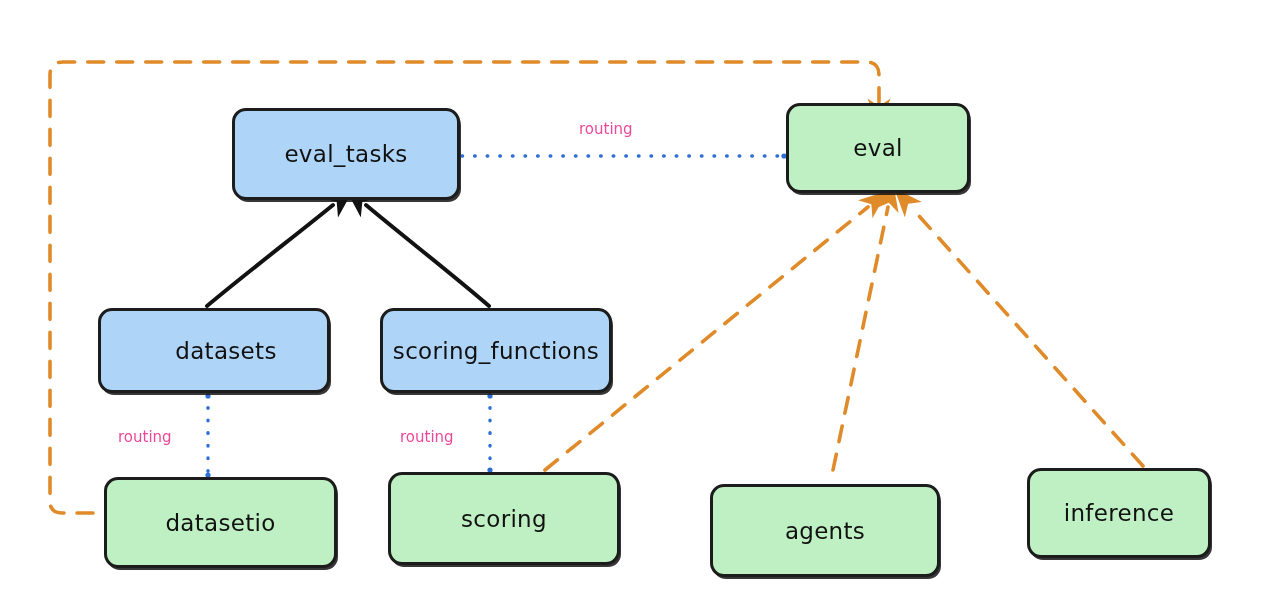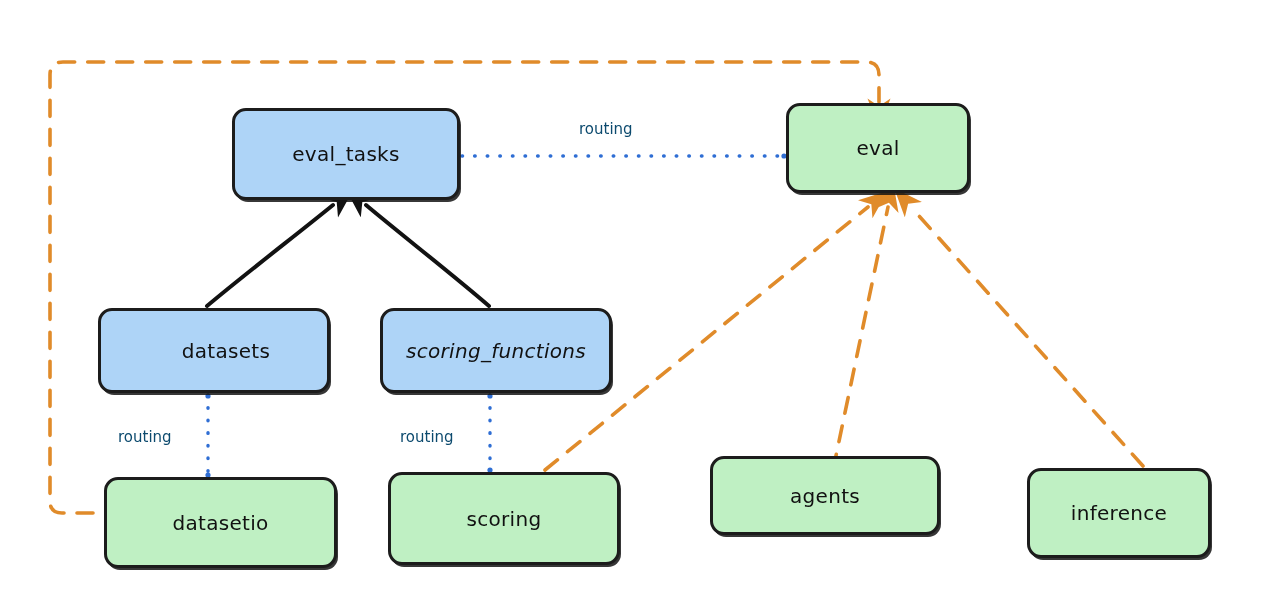--- a/index.html
+++ b/index.html
@@ -14,34 +14,34 @@
   .node{
     position:absolute;
     box-sizing:border-box;
     border:3px solid #1c1c1c;
     border-radius:14px;
     display:flex;align-items:center;justify-content:center;
     box-shadow:2px 3px 0 -1px rgba(20,20,20,0.85);
   }
   .node .label{
     font-family:"DejaVu Sans","Liberation Sans",sans-serif;
-    font-size:20px;
+    font-size:23px;
     color:#111111;
     letter-spacing:.3px;
     white-space:nowrap;
     pointer-events:none;
   }
   .node.blue{background:#aed4f7;}
   .node.green{background:#bff0c3;}
 
   .edge-label{
     position:absolute;
     font-family:"DejaVu Sans","Liberation Sans",sans-serif;
     font-size:15px;
-    color:#0c4a6e;
+    color:#ec4899;
     white-space:nowrap;
   }
 </style>
 </head>
 <body>
 
 <div id="canvas">
 
   <svg id="edges" viewBox="0 0 1280 596" xmlns="http://www.w3.org/2000/svg">
 
@@ -105,33 +105,33 @@
   </div>
 
   <div class="node green" style="left:786px;top:103px;width:184px;height:90px;">
     <span class="label">eval</span>
   </div>
 
   <div class="node blue" style="left:98px;top:308px;width:232px;height:85px;padding-left:24px;">
     <span class="label">datasets</span>
   </div>
 
-  <div class="node blue" style="left:380px;top:308px;width:232px;height:85px;font-style:italic;">
+  <div class="node blue" style="left:380px;top:308px;width:232px;height:85px;">
     <span class="label">scoring_functions</span>
   </div>
 
   <div class="node green" style="left:104px;top:477px;width:233px;height:91px;">
     <span class="label">datasetio</span>
   </div>
 
   <div class="node green" style="left:388px;top:472px;width:232px;height:93px;">
     <span class="label">scoring</span>
   </div>
 
-  <div class="node green" style="left:710px;top:456px;width:230px;height:79px;">
+  <div class="node green" style="left:710px;top:484px;width:230px;height:93px;">
     <span class="label">agents</span>
   </div>
 
   <div class="node green" style="left:1027px;top:468px;width:184px;height:90px;">
     <span class="label">inference</span>
   </div>
 
 </div>
 
 </body></html>

